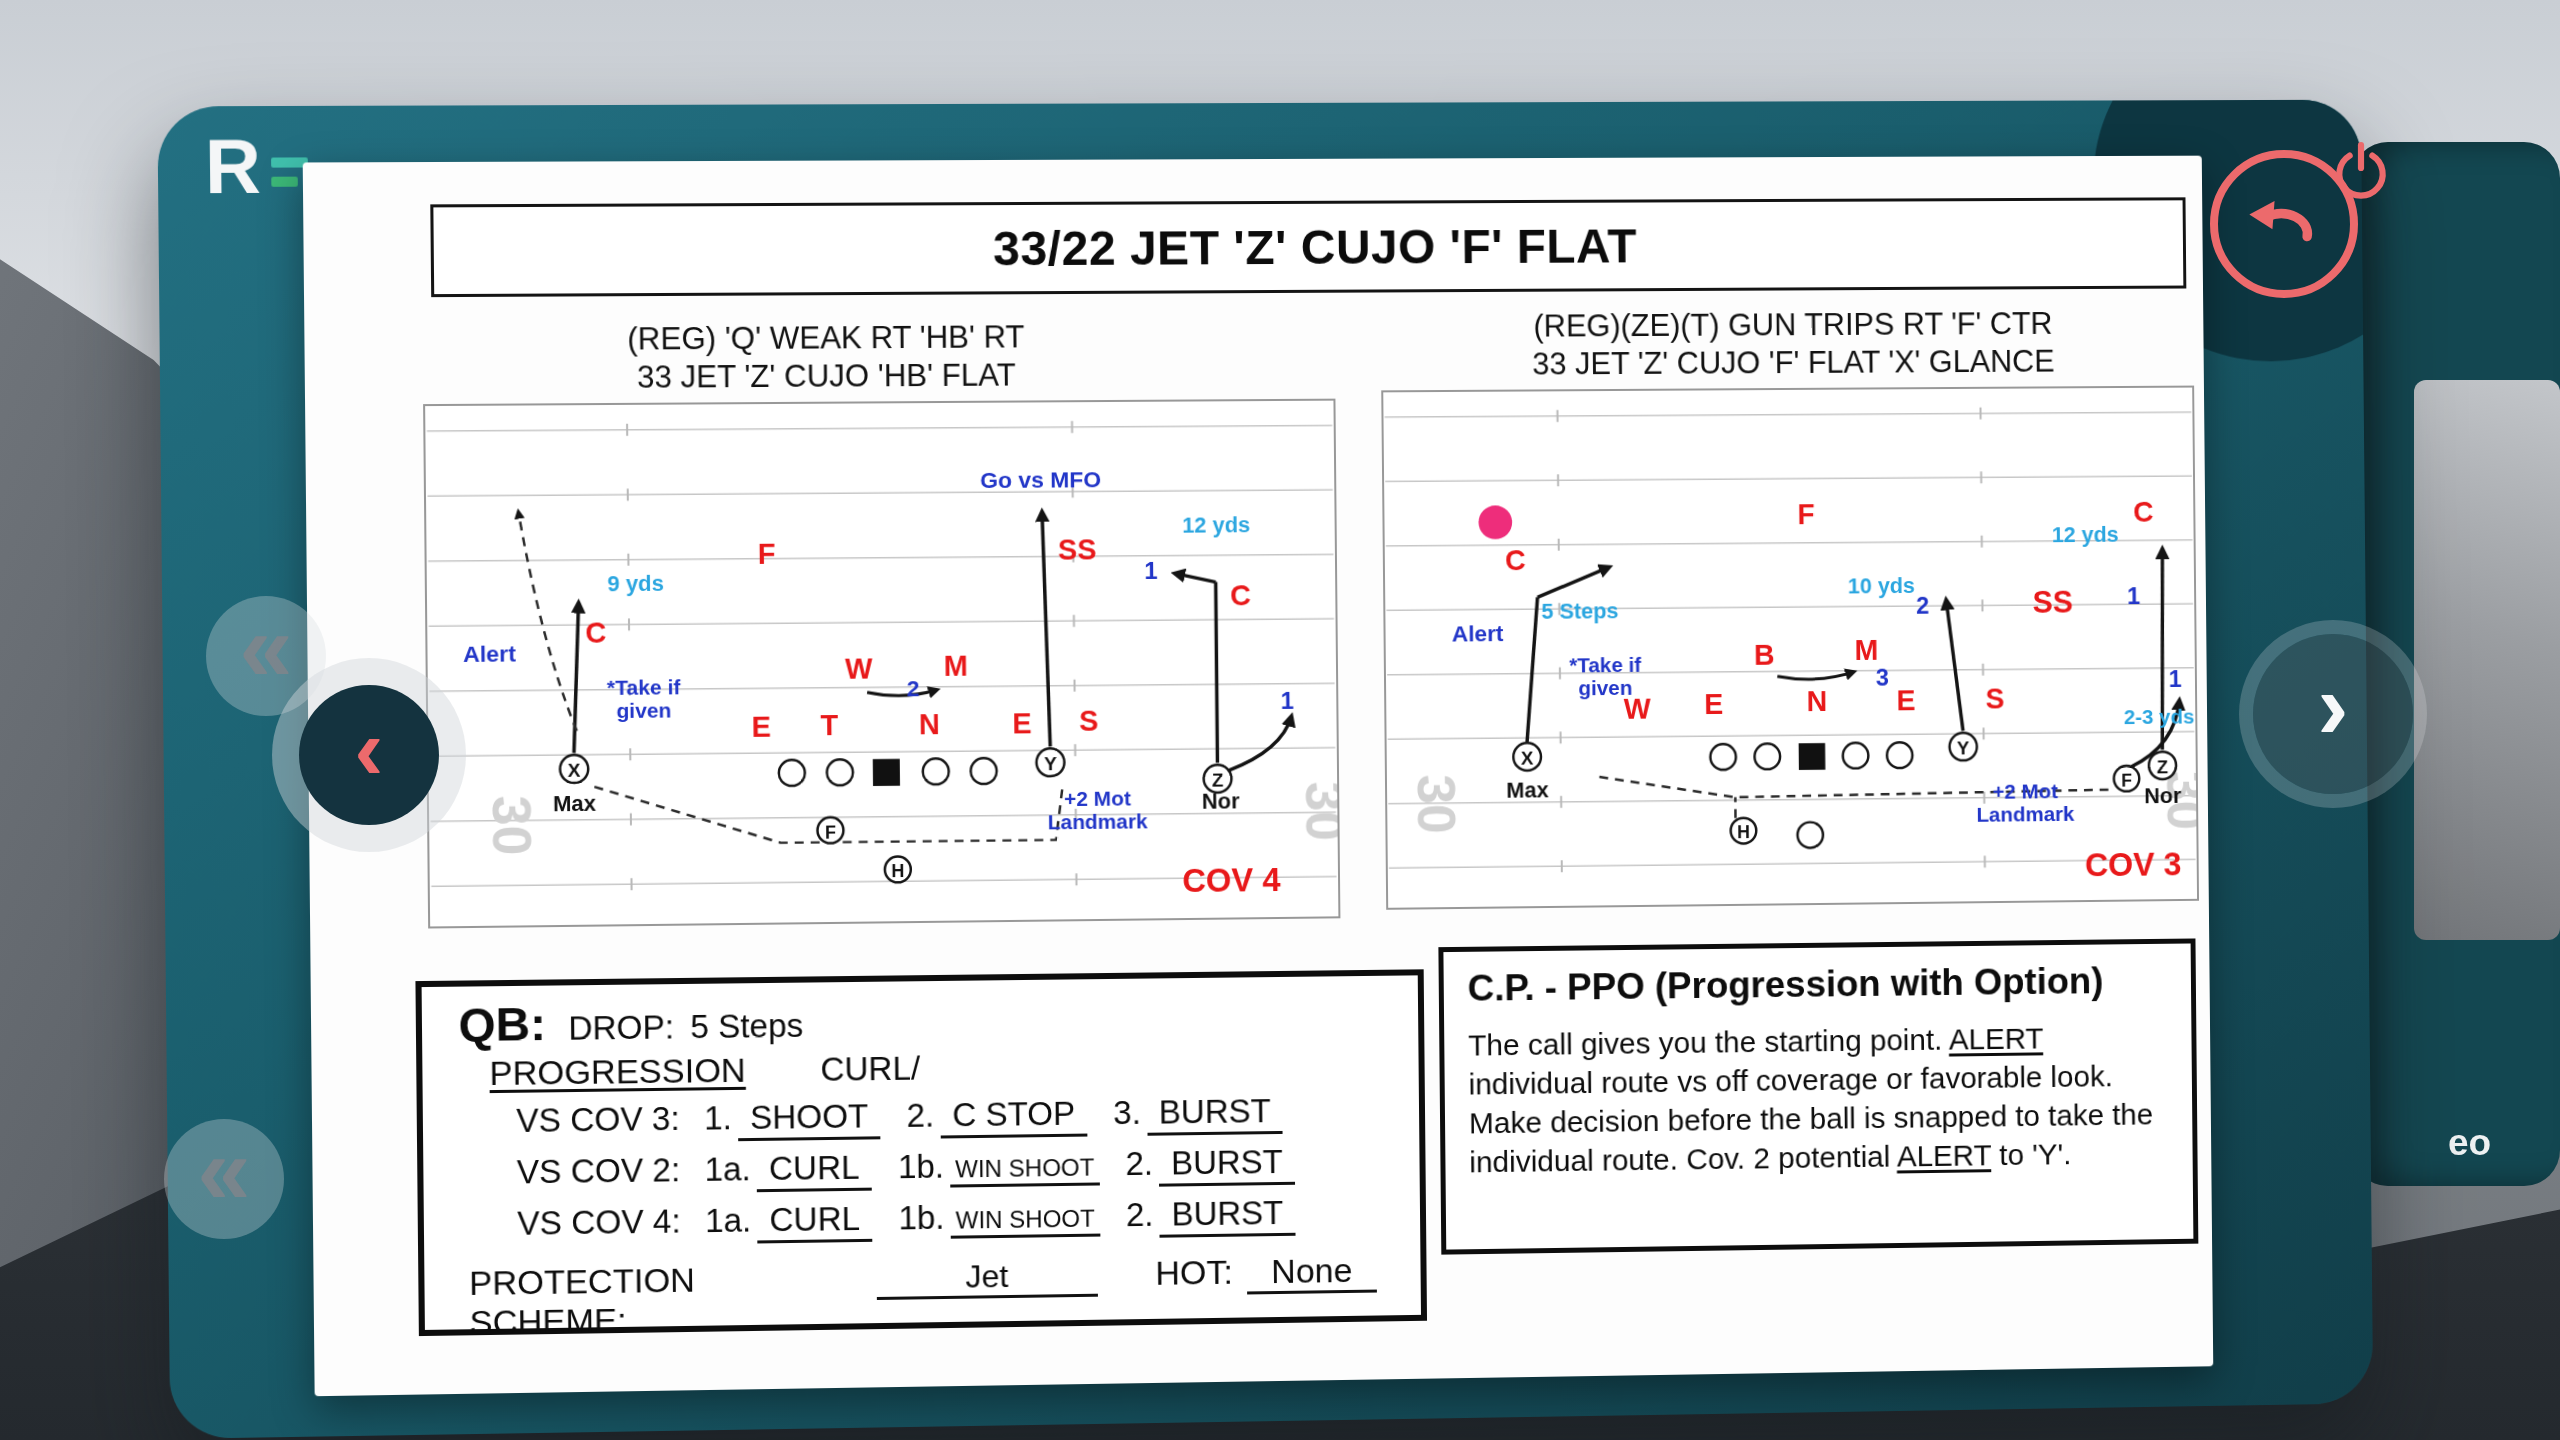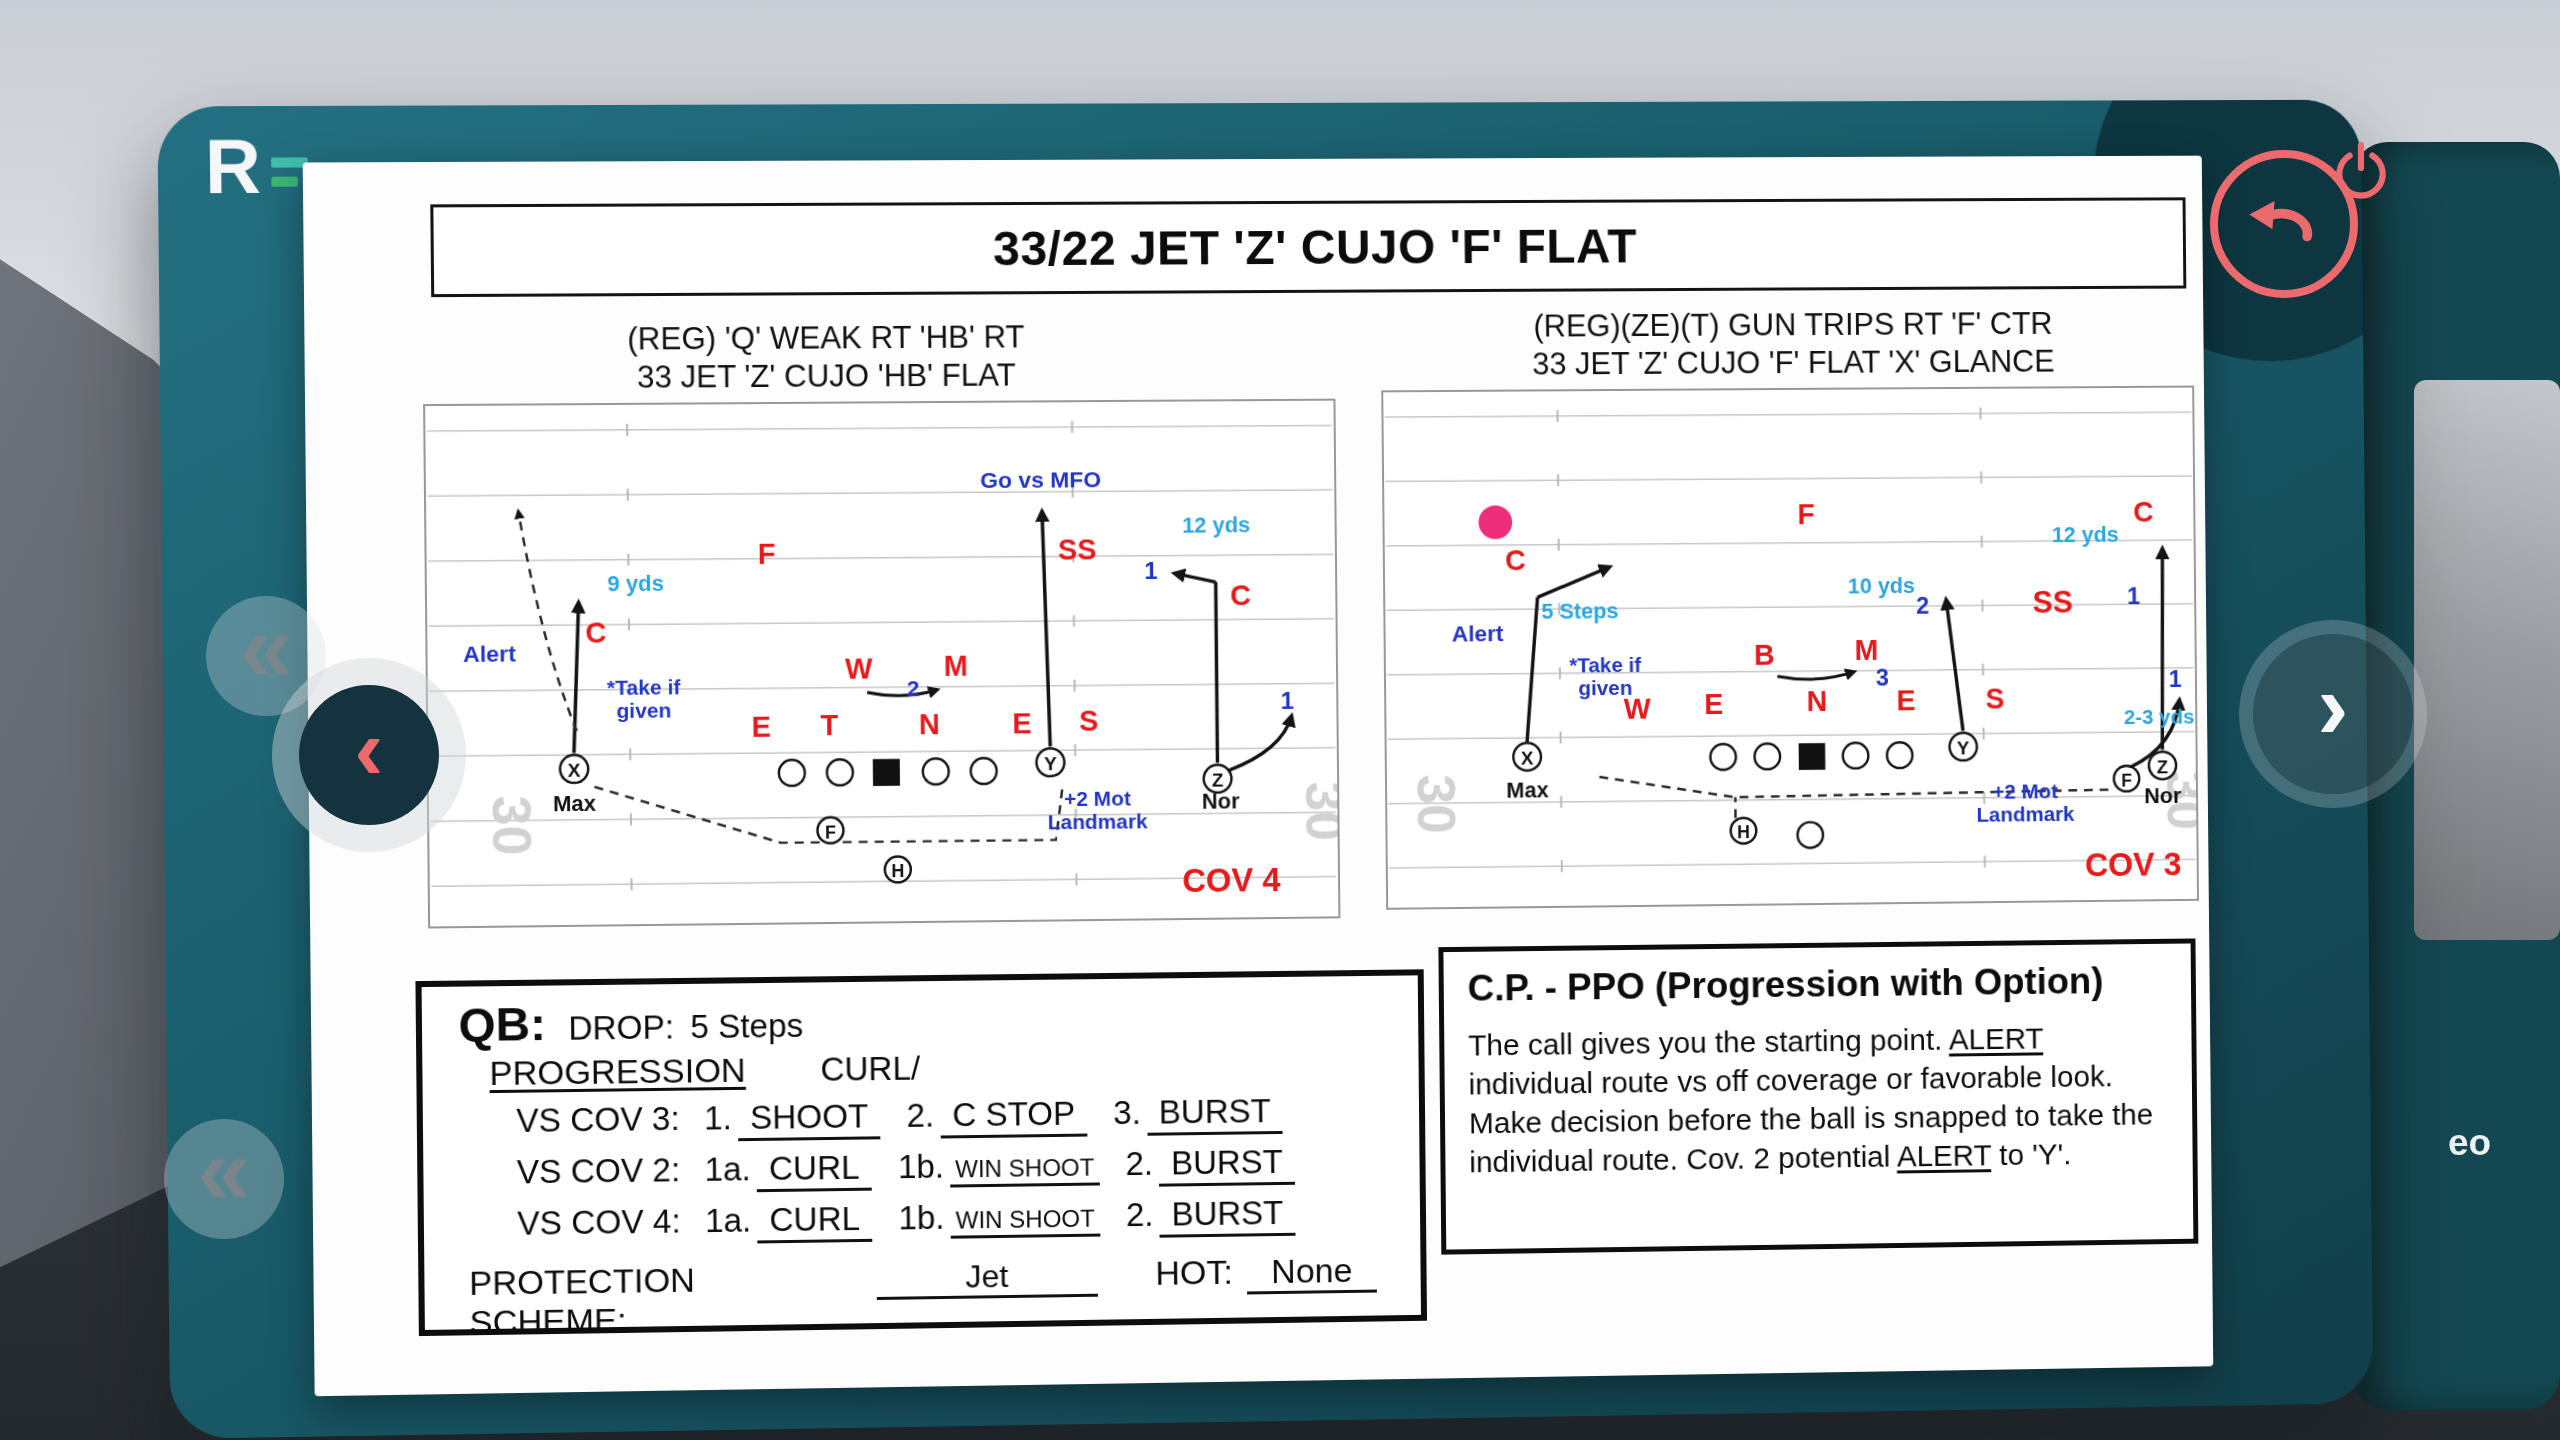--- a/index.html
+++ b/index.html
@@ -9,21 +9,21 @@
 
   .layer { position:absolute; inset:0; }
   .sky { background: linear-gradient(180deg,#c9ced4 0%, #e8eaed 38%, #f1f2f4 55%, #d9dce0 100%); }
   .mtn-right { clip-path: polygon(52% 100%, 56% 70%, 63% 48%, 70% 60%, 78% 42%, 86% 58%, 93% 47%, 100% 62%, 100% 100%);
                background: linear-gradient(180deg,#aeb3b8 0%, #878c92 50%, #6d7277 100%); }
   .mtn-left { clip-path: polygon(0 18%, 6% 25%, 12% 36%, 10% 50%, 16% 64%, 11% 78%, 14% 100%, 0 100%);
               background: linear-gradient(115deg,#73787e 0%, #474c52 45%, #2f343a 100%); }
   .mtn-bottom { clip-path: polygon(0 88%, 7% 82%, 16% 87%, 27% 79%, 38% 86%, 50% 81%, 62% 88%, 74% 82%, 86% 89%, 100% 84%, 100% 100%, 0 100%);
                 background: linear-gradient(180deg,#5a5f65 0%, #33383d 60%, #24292e 100%); }
 
-  .side-stack { position:absolute; left:2352px; top:142px; width:208px; height:1268px; background:#134751;
+  .side-stack { position:absolute; left:2352px; top:142px; width:208px; height:1044px; background:#134751;
                 border-radius:36px; box-shadow: inset 26px 0 30px rgba(0,0,0,.4); z-index:1; }
   .side-thumb { position:absolute; left:62px; top:238px; width:146px; height:560px; border-radius:12px;
                 background: linear-gradient(195deg,#c3c6ca 0%, #9b9ea2 45%, #73767a 100%); }
   .side-label { position:absolute; left:96px; top:980px; color:#eef1f2; font-size:37px; font-weight:bold; }
 
   .vr-panel { position:absolute; left:175px; top:103px; width:2205px; height:1318px; border-radius:60px;
               background: linear-gradient(150deg,#237082 0%, #1a5e6d 40%, #16505d 65%, #113e49 100%);
               transform: perspective(4200px) rotateY(2.4deg) rotate(-0.55deg);
               box-shadow: 0 45px 90px rgba(20,25,30,.5); overflow:hidden; z-index:2; }
   .corner-dark { position:absolute; right:-86px; top:-96px; width:360px; height:360px; border-radius:50%; background:#0d3641; }

